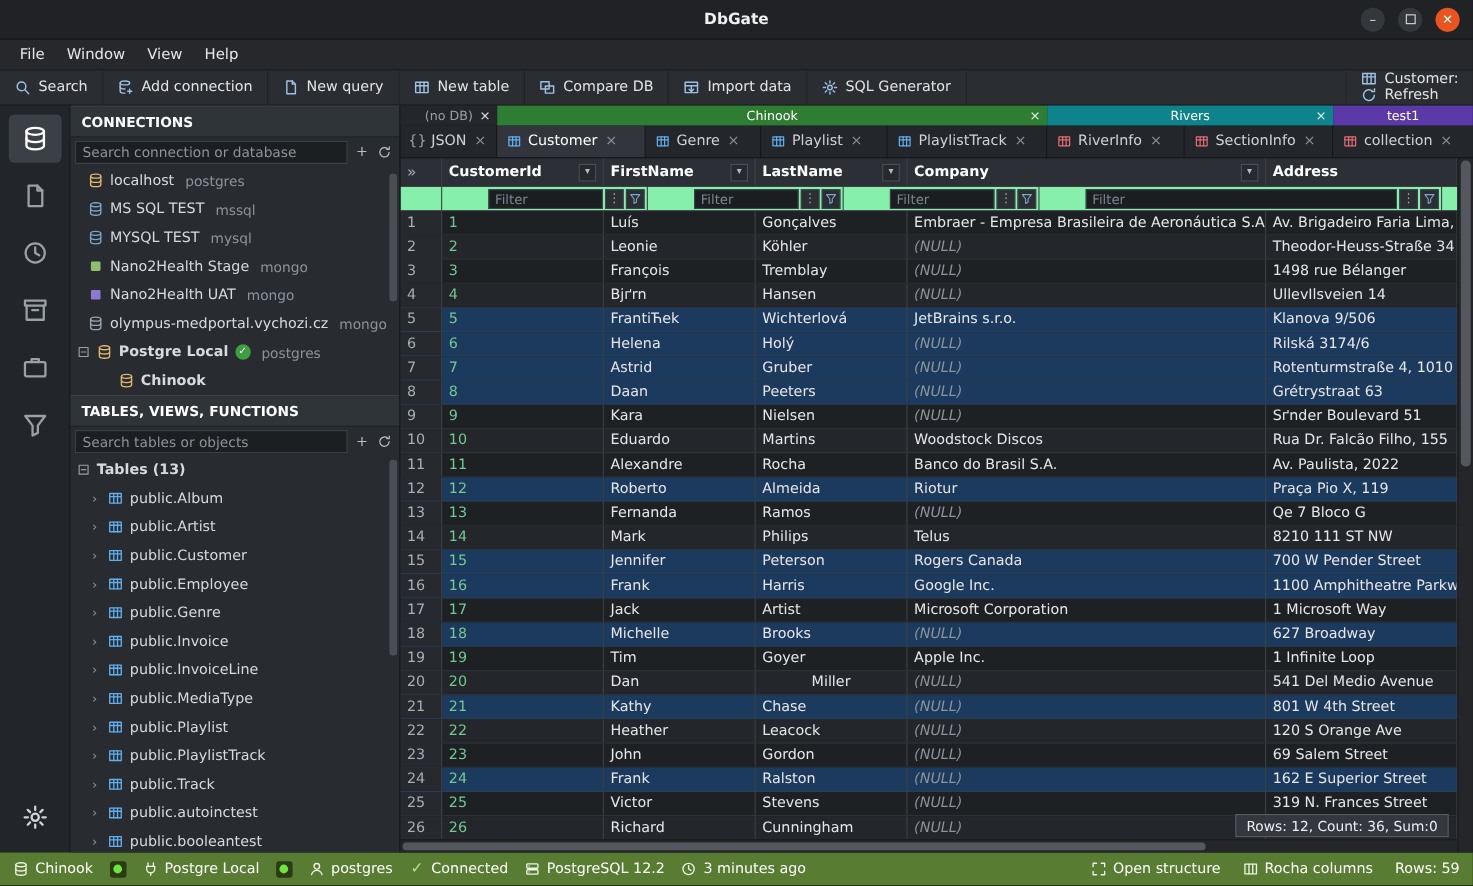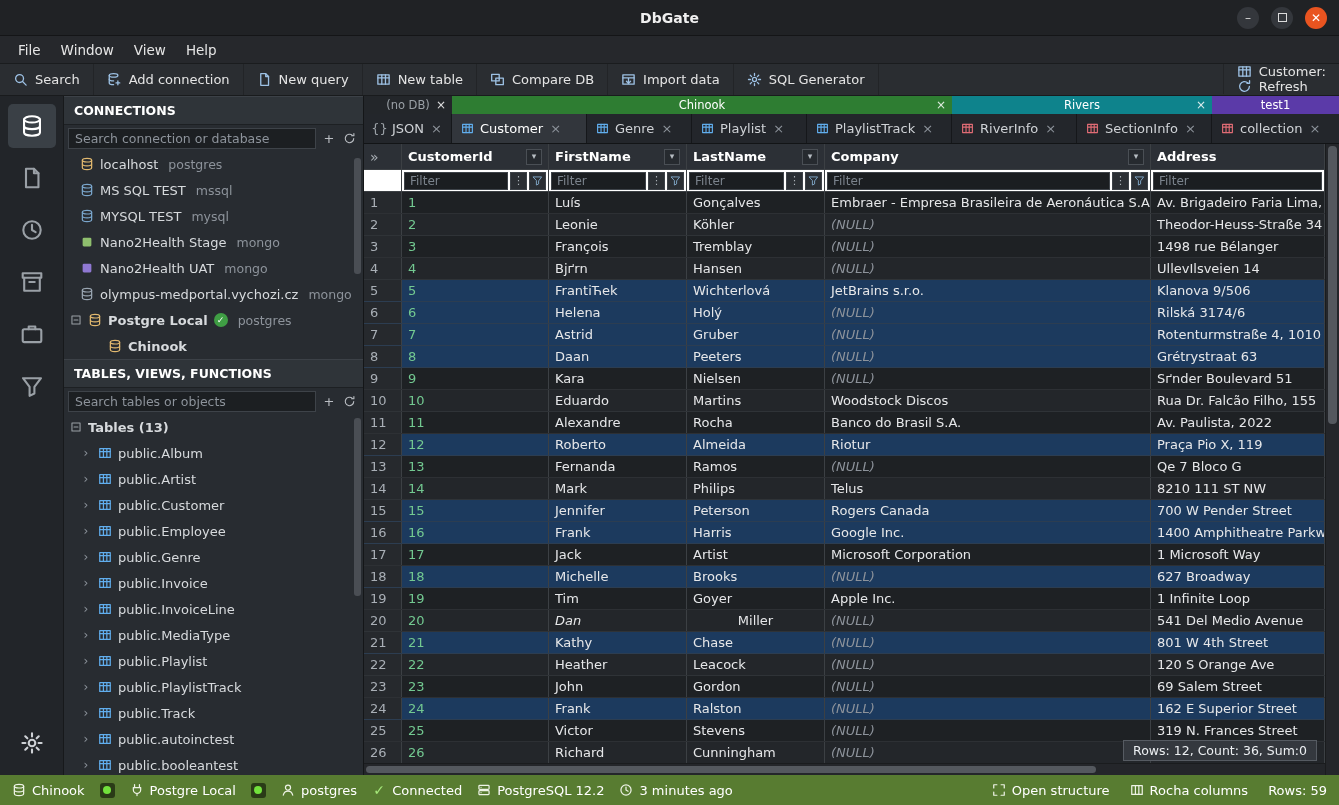--- a/index.html
+++ b/index.html
@@ -66,21 +66,21 @@
 
   
   .gridwrap { flex:1; min-height:0; display:flex; }
   .gridmain { flex:1; min-width:0; display:flex; flex-direction:column; }
   .gheader { flex:0 0 26px; display:flex; background:#2c3036; color:#fff; font-weight:bold; border-bottom:1px solid #3c4044; }
   .gh-cell { display:flex; align-items:center; padding:0 6px; border-right:1px solid #3c4044; overflow:hidden; }
   .gh-cell.corner { justify-content:flex-start; color:#aab0b6; font-weight:normal; font-size:14px; }
   .gh-name { flex:1; overflow:hidden; white-space:nowrap; }
   .gh-drop { flex:none; width:16px; height:16px; border:1px solid #4a4f55; background:#262a2f;
     display:flex; align-items:center; justify-content:center; margin-left:4px; }
-  .gfilter { flex:0 0 22px; display:flex; background:#ffffff; border-bottom:1px solid #3c4044; }
+  .gfilter { flex:0 0 22px; display:flex; background:#86efac; border-bottom:1px solid #3c4044;gap:40px; }
   .gf-cell { display:flex; align-items:center; gap:2px; padding:1px 2px; border-right:1px solid #3c4044; overflow:hidden; }
   .gf-input { flex:1; min-width:0; height:18px; background:#1b1e21; border:1px solid #3e4349; color:#7b838c;
     font-size:12px; display:flex; align-items:center; padding:0 5px; overflow:hidden; white-space:nowrap; }
   .gf-btn { flex:none; width:17px; height:18px; background:#2b2f34; border:1px solid #3e4349;
     display:flex; align-items:center; justify-content:center; }
   .grows { flex:1; min-height:0; overflow:hidden; position:relative; background:#1e2124; }
   .grow { display:flex; height:22px; color:#e6e7e9; border-bottom:1px solid rgba(60,64,68,.5); }
   .grow.alt { background:#23262a; }
   .grow.selected { background:#1c3a5e; }
   .gc { display:flex; align-items:center; padding:0 6px; border-right:1px solid #3c4044; white-space:nowrap; overflow:hidden; }
@@ -1067,21 +1067,21 @@
                 <div class="gc" style="flex: 0 0 138px; min-width: 138px;">
                   <span>Frank</span>
                 </div>
                 <div class="gc" style="flex: 0 0 138px; min-width: 138px;">
                   <span>Harris</span>
                 </div>
                 <div class="gc" style="flex: 0 0 326px; min-width: 326px;">
                   <span>Google Inc.</span>
                 </div>
                 <div class="gc" style="flex: 1 1 0%; min-width: 0px;">
-                  <span>1400 Amphitheatre Parkw</span>
+                  <span>1100 Amphitheatre Parkw</span>
                 </div>
               </div>
               <div class="grow">
                 <div class="gc num" style="flex: 0 0 38px; min-width: 38px;">
                   <span>17</span>
                 </div>
                 <div class="gc id" style="flex: 0 0 147px; min-width: 147px;">
                   <span>17</span>
                 </div>
                 <div class="gc" style="flex: 0 0 138px; min-width: 138px;">
@@ -1137,21 +1137,21 @@
                   <span>1 Infinite Loop</span>
                 </div>
               </div>
               <div class="grow alt">
                 <div class="gc num" style="flex: 0 0 38px; min-width: 38px;">
                   <span>20</span>
                 </div>
                 <div class="gc id" style="flex: 0 0 147px; min-width: 147px;">
                   <span>20</span>
                 </div>
-                <div class="gc" style="flex: 0 0 138px; min-width: 138px; font-style: italic;">
+                <div class="gc" style="flex: 0 0 138px; min-width: 138px;">
                   <span>Dan</span>
                 </div>
                 <div class="gc" style="flex: 0 0 138px; min-width: 138px; justify-content: center;">
                   <span>Miller</span>
                 </div>
                 <div class="gc" style="flex: 0 0 326px; min-width: 326px;">
                   <span class="null">(NULL)</span>
                 </div>
                 <div class="gc" style="flex: 1 1 0%; min-width: 0px;">
                   <span>541 Del Medio Avenue</span>

